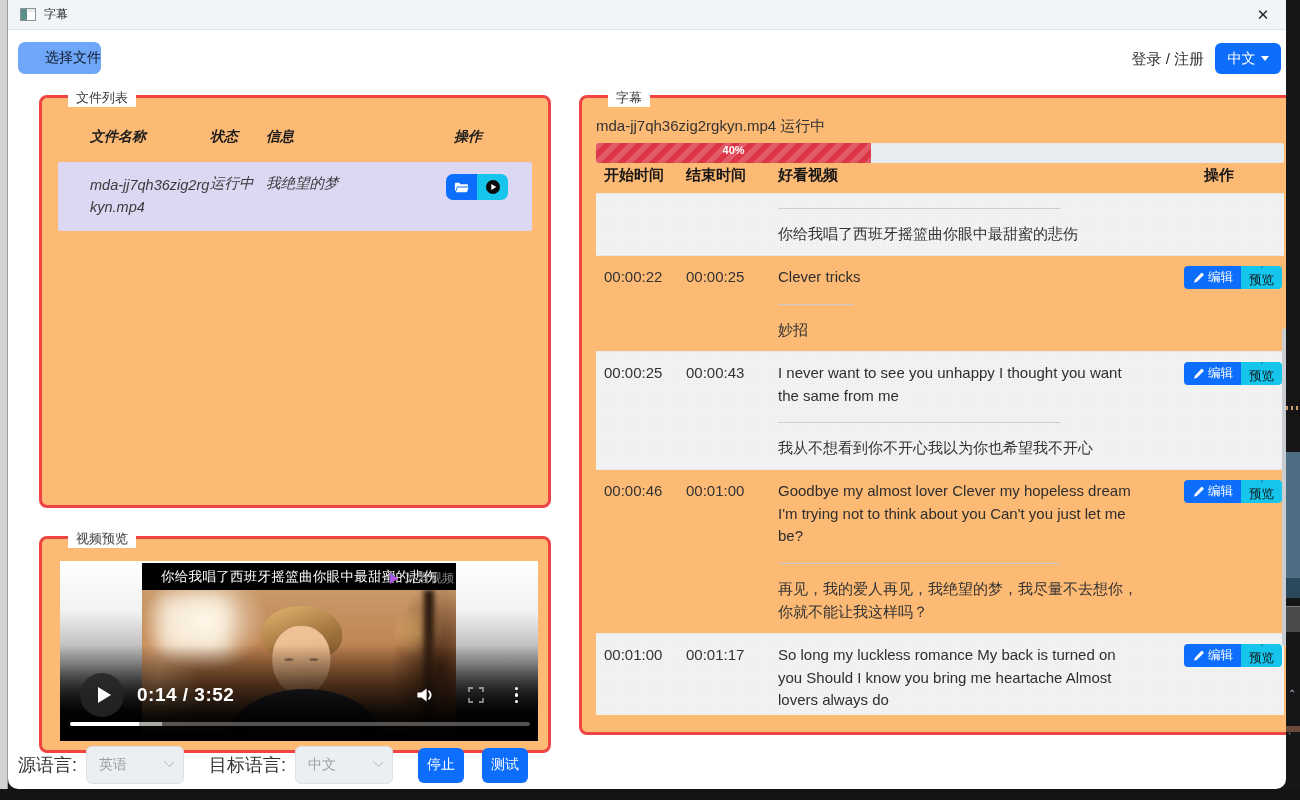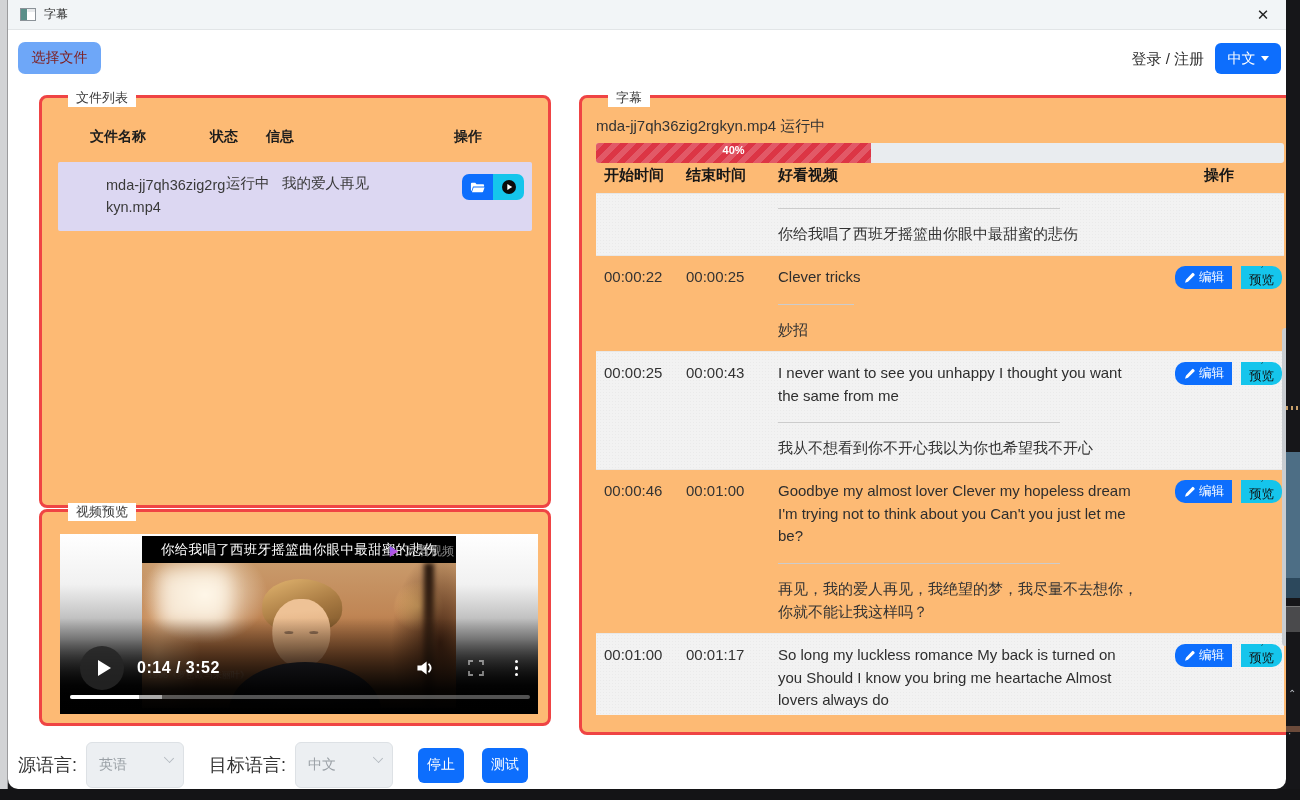--- a/index.html
+++ b/index.html
@@ -22,38 +22,38 @@
   .rs-dots { top:406px; height:4px; background:repeating-linear-gradient(90deg,#c9a06a 0 2px,transparent 2px 5px); }
   .rs-glyph { position:absolute; left:2px; color:#b9bdc2; font-size:10px; }
 
   
   .app { position:absolute; left:8px; top:0; width:1278px; height:789px; background:#fff; border-radius:0 0 10px 10px; overflow:hidden; }
 
   .titlebar { height:30px; background:#f2f5f7; border-bottom:1px solid #e2e5e7; display:flex; align-items:center; padding:0 12px; }
   .title-text { font-size:12px; color:#1f1f1f; margin-left:8px; }
   .close-btn { margin-left:auto; font-size:15px; color:#222; width:22px; height:22px; line-height:22px; text-align:center; }
 
-  .btn-select-file { position:absolute; left:10px; top:42px; width:83px; height:32px; background:var(--softblue); color:#7f1d1d; border:none; border-radius:7px; font-size:14px; }
+  .btn-select-file { position:absolute; left:10px; top:42px; width:83px; height:32px; background:var(--softblue); color:#0f172a; border:none; border-radius:7px; font-size:14px;text-align:right; }
   .auth-link { position:absolute; top:50px; right:82px; font-size:15px; color:#2d2d2d; }
   .btn-lang { position:absolute; top:43px; right:5px; width:66px; height:31px; background:var(--primary); color:#fff; border:none; border-radius:6px; font-size:14px; display:flex; align-items:center; justify-content:center; gap:5px; }
   .caret-down { width:0; height:0; border:4px solid transparent; border-top:5px solid #fff; margin-top:4px; }
 
   
   .panel { position:absolute; border:3px solid #ef4444; border-radius:8px; background:#fdba74;margin-left:21px; }
   .panel-legend { position:absolute; top:-9px; left:26px; background:#fff; padding:0 8px; font-size:13px; color:#3c3c3c; }
   .file-panel  { left:10px;  top:95px;  width:512px; height:413px; }
-  .video-panel { left:10px;  top:509px; width:512px; height:217px; }
+  .video-panel { left:10px;  top:536px; width:512px; height:217px; }
   .sub-panel   { left:550px; top:95px;  width:722px; height:640px; }
 
   
-  .file-header, .file-row { display:grid; grid-template-columns:152px 56px 180px 1fr; }
+  .file-header, .file-row { display:grid; grid-template-columns:152px 56px 180px 1fr;font-style:italic; }
   .file-header { position:absolute; left:16px; right:16px; top:30px; font-weight:bold; font-size:14px; color:#1d1d1d; }
   .file-header .fh-name { padding-left:32px; }
   .file-header .fh-op { padding-left:8px; }
-  .file-row { position:absolute; left:16px; right:16px; top:64px; background:var(--highlight); border-radius:2px; padding:12px 16px; font-size:14.5px; color:#3a3a3a; align-items:start; }
+  .file-row { position:absolute; left:16px; right:16px; top:64px; background:var(--highlight); border-radius:2px; padding:12px 0; font-size:14.5px; color:#3a3a3a; align-items:start; }
   .file-row .fc-name { padding-left:32px; width:152px; word-break:break-all; line-height:1.55; }
   .icon-group { display:flex; border-radius:7px; overflow:hidden; width:62px; height:26px; }
   .icon-btn { width:31px; height:26px; display:flex; align-items:center; justify-content:center; border:none; }
   .icon-btn.folder { background:var(--primary); }
   .icon-btn.playb  { background:var(--info); }
 
   
   .player { position:absolute; left:18px; top:22px; width:478px; height:180px; overflow:hidden;
     background:linear-gradient(180deg,#ffffff 0%,#f1f1f1 28%,#a5a5a5 58%,#1c1c1c 84%,#000 100%); }
   .vframe { position:absolute; left:82px; top:2px; width:314px; height:172px; background:#000; overflow:hidden; }
@@ -71,21 +71,21 @@
   .fig-hair { position:absolute; left:50%; top:16px; transform:translateX(-46%); width:80px; height:54px; border-radius:48% 52% 42% 42%; background:linear-gradient(160deg,#d8ab68 10%,#a87a42 55%,#7a5328 100%); }
   .fig-face { position:absolute; left:50%; top:36px; transform:translateX(-46%); width:58px; height:68px; border-radius:46% 46% 48% 48%; background:linear-gradient(175deg,#eec296 20%,#d8a374 70%,#b9805a 100%); }
   .fig-face:after { content:''; position:absolute; left:12px; top:32px; width:9px; height:3px; border-radius:50%; background:rgba(70,50,40,.5); box-shadow:25px 0 rgba(70,50,40,.5); }
   .fig-suit { position:absolute; left:50%; bottom:-8px; transform:translateX(-46%); width:152px; height:54px; background:radial-gradient(ellipse at 50% 0%, #2c2c34 55%, #15151b 100%); border-radius:50% 50% 0 0 / 90% 90% 0 0; }
   .vf-note { position:absolute; left:6px; bottom:26px; color:rgba(220,220,220,.3); font-size:9px; z-index:5; }
   .ctrl-grad { position:absolute; left:0; right:0; bottom:0; height:96px; z-index:5;
     background:linear-gradient(180deg, rgba(0,0,0,0) 0%, rgba(0,0,0,.55) 42%, rgba(0,0,0,.92) 74%, #000 100%); }
   .ctrl-row { position:absolute; left:20px; right:14px; bottom:24px; height:44px; display:flex; align-items:center; z-index:6; }
   .play-btn { width:44px; height:44px; border-radius:50%; background:rgba(38,38,38,.88); display:flex; align-items:center; justify-content:center; flex:none; }
   .play-tri { width:0; height:0; border-left:13px solid #fff; border-top:8px solid transparent; border-bottom:8px solid transparent; margin-left:4px; }
-  .vtime { color:#fff; font-size:16px; font-weight:bold; margin-left:13px; letter-spacing:.5px; white-space:nowrap; }
+  .vtime { color:#fff; font-size:19px; font-weight:bold; margin-left:13px; letter-spacing:.5px; white-space:nowrap; }
   .ctrl-spacer { flex:1; }
   .vol-icon { margin-right:30px; }
   .fs-icon { margin-right:30px; opacity:.5; }
   .kebab { display:flex; flex-direction:column; gap:3px; margin-right:6px; }
   .kebab i { width:3.5px; height:3.5px; border-radius:50%; background:#fff; }
   .vprogress { position:absolute; left:10px; right:8px; bottom:15px; height:4px; background:rgba(255,255,255,.32); border-radius:2px; z-index:6; }
   .vp-played { height:100%; background:#fff; border-radius:2px 0 0 2px; }
   .vp-buffer { position:absolute; top:0; height:100%; width:5%; background:rgba(255,255,255,.5); }
 
   
@@ -100,32 +100,32 @@
   .sub-rows { position:absolute; left:14px; right:14px; top:95px; bottom:17px; overflow:hidden; border-top:1px solid #e6e6e6; }
   .sub-row { display:grid; grid-template-columns:82px 92px 1fr 130px; border-bottom:1px solid #e8e8e8; padding:10px 0; font-size:15px; color:#333; align-items:start; }
   .sub-row.striped { background-color:#f2f2f2; background-image:radial-gradient(rgba(0,0,0,.03) 1px, transparent 1px); background-size:3px 3px; }
   .c-start,.c-end { padding-left:8px; line-height:1.5; }
   .c-text { padding:0 12px 0 8px; }
   .c-text .en { line-height:1.5; color:#2e2e2e; }
   .divider { width:282px; height:1px; background:#ccc; margin:15px 0 13px; }
   .divider.short { width:76px; }
   .c-text .zh { line-height:1.55; color:#333; }
   .c-act { display:flex; justify-content:flex-end; padding-right:2px; }
-  .btn-pair { display:flex; border-radius:10px; overflow:hidden; flex:none;gap:9px; }
+  .btn-pair { display:flex; border-radius:4px; overflow:hidden; flex:none; }
   .btn-edit,.btn-prev { height:23px; padding:0 8px; font-size:12.5px; display:flex; align-items:center; gap:4px; border:none; white-space:nowrap; }
   .btn-edit { background:var(--primary); color:#fff; }
   .btn-prev { background:var(--info); color:#101010;flex-direction:column; }
   .sub-row.partial { padding-top:2px; }
   .sub-row.partial .divider { margin-top:12px; }
   .sub-scroll { position:absolute; right:9px; top:230px; width:7px; height:318px; background:#c9cdd1; border-radius:4px; }
 
   
   .footer { position:absolute; left:10px; top:747px; height:36px; display:flex; align-items:center; }
   .f-label { font-size:18px; color:#333; margin-right:9px; }
-  .f-select { width:98px; height:46px; background:#eceff2; border:1px solid #dde1e5; border-radius:6px; color:#9aa0a6; font-size:14px; display:flex; align-items:center; padding:0 12px; position:relative; margin-right:25px; }
+  .f-select { width:98px; height:38px; background:#eceff2; border:1px solid #dde1e5; border-radius:6px; color:#9aa0a6; font-size:14px; display:flex; align-items:center; padding:0 12px; position:relative; margin-right:25px; }
   .f-select .chev { position:absolute; right:10px; top:13px; width:8px; height:8px; border-right:1.6px solid #b4bac0; border-bottom:1.6px solid #b4bac0; transform:rotate(45deg) scale(1,.8); margin-top:-2px; }
   .f-btn { width:46px; height:35px; background:var(--primary); color:#fff; border:none; border-radius:6px; font-size:14px; margin-right:18px; }
 </style>
 </head>
 <body style="--primary: #0d6efd; --info: #15c5ec; --danger: #dc3545; --softblue: #6ea7f8; --highlight: #dcd7f2;">
 
 <div class="left-sliver"></div>
 <div class="right-sliver">
   <div class="frag rs-dots"></div>
   <div class="frag rs-f1"></div>
@@ -162,21 +162,21 @@
     <div class="panel-legend">文件列表</div>
     <div class="file-header">
       <div class="fh-name">文件名称</div>
       <div>状态</div>
       <div>信息</div>
       <div class="fh-op">操作</div>
     </div>
     <div class="file-row">
       <div class="fc-name">mda-jj7qh36zig2rgkyn.mp4</div>
       <div>运行中</div>
-      <div>我的爱人再见</div>
+      <div>我绝望的梦</div>
       <div>
         <div class="icon-group">
           <button class="icon-btn folder">
             <svg width="15" height="15" viewBox="0 0 16 16">
                 <path fill="#fff" d="M1 4c0-.6.4-1 1-1h3.6l1.4 1.4H14c.6 0 1 .4 1 1V7H3.2L1.6 11.8A1 1 0 0 1 1 11V4z"></path>
                 <path fill="#fff" d="M3.8 8h11.7l-1.6 4.6c-.1.3-.4.4-.7.4H2.6c-.3 0-.5-.3-.4-.6L3.8 8z"></path>
               </svg>
           </button>
           <button class="icon-btn playb">
             <svg width="16" height="16" viewBox="0 0 16 16">

